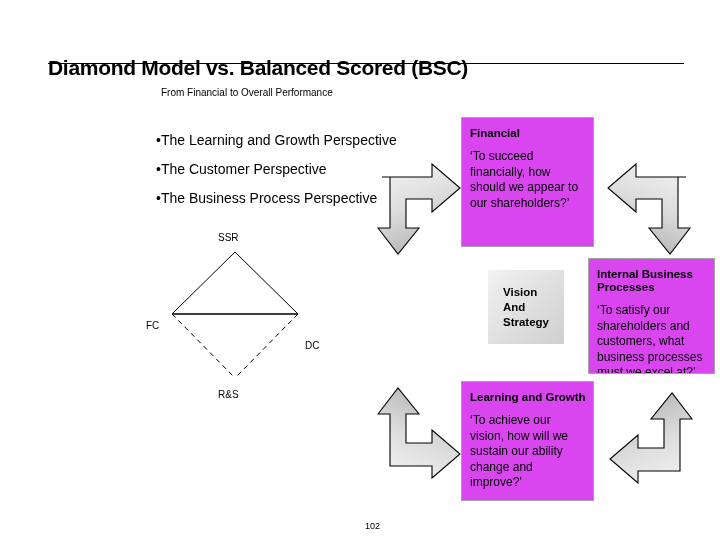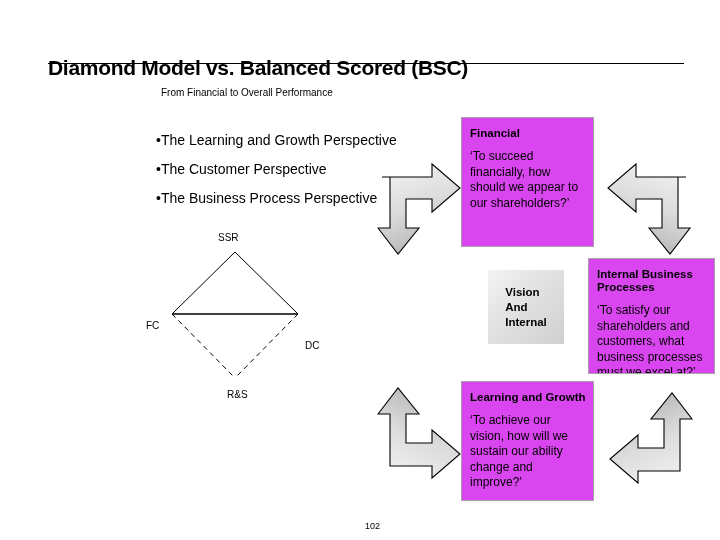--- a/index.html
+++ b/index.html
@@ -77,21 +77,21 @@
   }
   #diamond-svg { display: block; }
   .dm-label {
     position: absolute;
     font-size: 10px;
     white-space: nowrap;
   }
   #lbl-ssr { left: 88px;  top: 0px; }
   #lbl-fc  { left: 16px;  top: 88px; }
   #lbl-dc  { left: 175px; top: 76px; margin-top: 32px; }
-  #lbl-rs  { left: 88px;  top: 157px; margin-left: 9px; }
+  #lbl-rs  { left: 88px;  top: 157px; }
 
   
   .bsc-box {
     position: absolute;
     border: 1px solid #a3a3a3;
     background: #d946ef;
     box-sizing: border-box;
     overflow: hidden;
   }
   .bsc-title {
@@ -202,21 +202,21 @@
 
   <div class="bsc-box" id="box-learning">
     <div class="bsc-title">Learning and Growth</div>
     <div class="bsc-body">‘To achieve our vision, how will we sustain our ability change and improve?’</div>
   </div>
 
   <div id="box-vision">
     <div class="vision-text">
       <div>Vision</div>
       <div>And</div>
-      <div>Internal</div>
+      <div>Strategy</div>
     </div>
   </div>
 
   <div class="arrow" id="arrow-tl">
     <svg width="90" height="95" viewBox="0 0 90 95">
       <defs>
         <linearGradient id="gTL" x1="0" y1="0" x2="0.35" y2="1">
           <stop offset="0%" stop-color="#f5f5f5"></stop>
           <stop offset="55%" stop-color="#dcdcdc"></stop>
           <stop offset="100%" stop-color="#b8b8b8"></stop>

